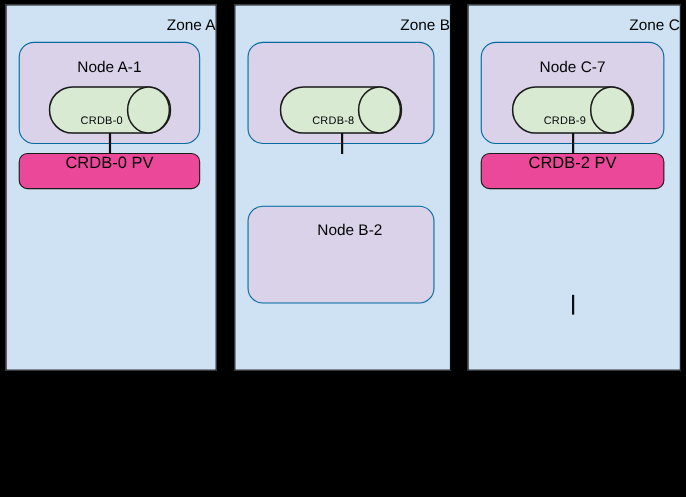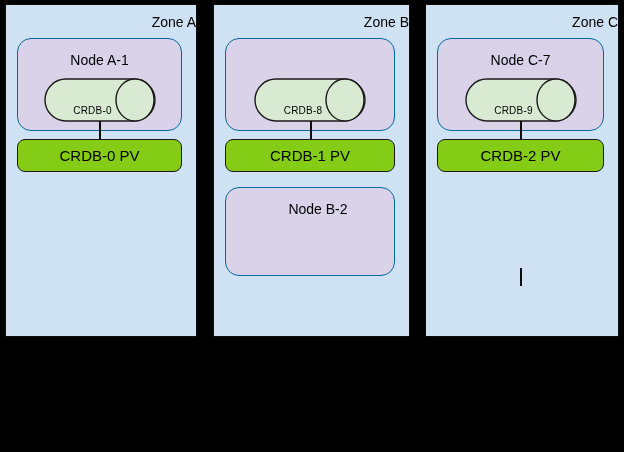--- a/index.html
+++ b/index.html
@@ -35,22 +35,22 @@
     padding-right:14px; box-sizing:border-box;
     font-size:10px; letter-spacing:0.2px;margin-top:10px;
   }
   .connector {
     position:absolute; left:50%; width:2px; margin-left:-2px; background:#0d0d0d;
   }
   .conn1 { top:116px; height:19px; }
   .conn2 { top:263px; height:18px; }
   .pv {
     position:absolute; left:11px; right:14px; height:33px; box-sizing:border-box;
-    background:#84cc16; border:1px solid #1a1a1a; border-radius:8px;
-    display:flex; align-items:center; justify-content:center;
+    background:#ec4899; border:1px solid #1a1a1a; border-radius:8px;
+    display:flex; justify-content:center;
     font-size:15px;
   }
   .pv1 { top:134px; }
   .pv2 { top:280px; }
 </style>
 </head>
 <body>
 
 <div class="canvas">
 
@@ -77,23 +77,20 @@
     <div class="node node1">
       <div class="cyl">
         <svg width="112" height="44" viewBox="0 0 112 44">
           <path d="M22,1 H90 A21,21 0 0 1 90,43 H22 A21,21 0 0 1 22,1 Z" fill="#d9ead3" stroke="#1a1a1a" stroke-width="1.4"></path>
           <ellipse cx="91" cy="22" rx="19" ry="21" fill="#d9ead3" stroke="#1a1a1a" stroke-width="1.4"></ellipse>
         </svg>
         <span class="cyl-label">CRDB-8</span>
       </div>
     </div>
     <div class="connector conn1"></div>
-    <div class="pv pv1">
-      <span>CRDB-1 PV</span>
-    </div>
     <div class="node node2">
       <div class="node-label">Node B-2</div>
     </div>
   </div>
 
   <div class="zone" style="left:425px; width:194px;">
     <div class="zone-label">Zone C</div>
     <div class="node node1">
       <div class="node-label">Node C-7</div>
       <div class="cyl">

